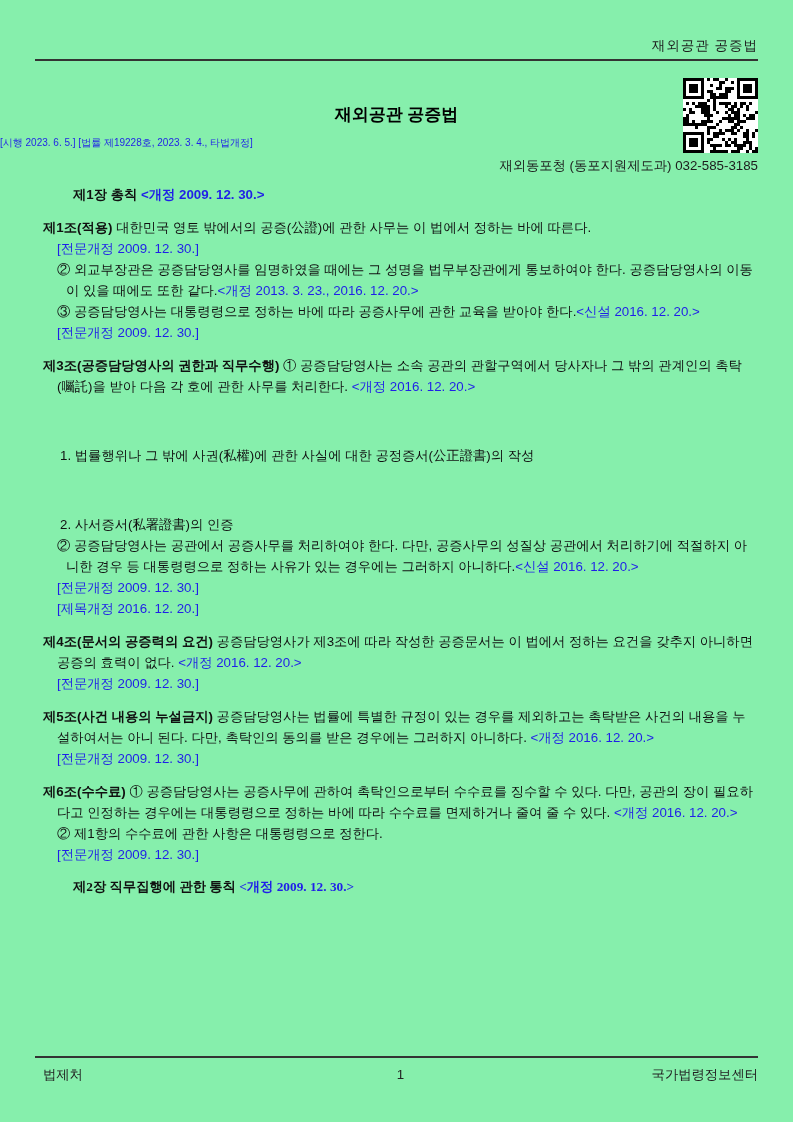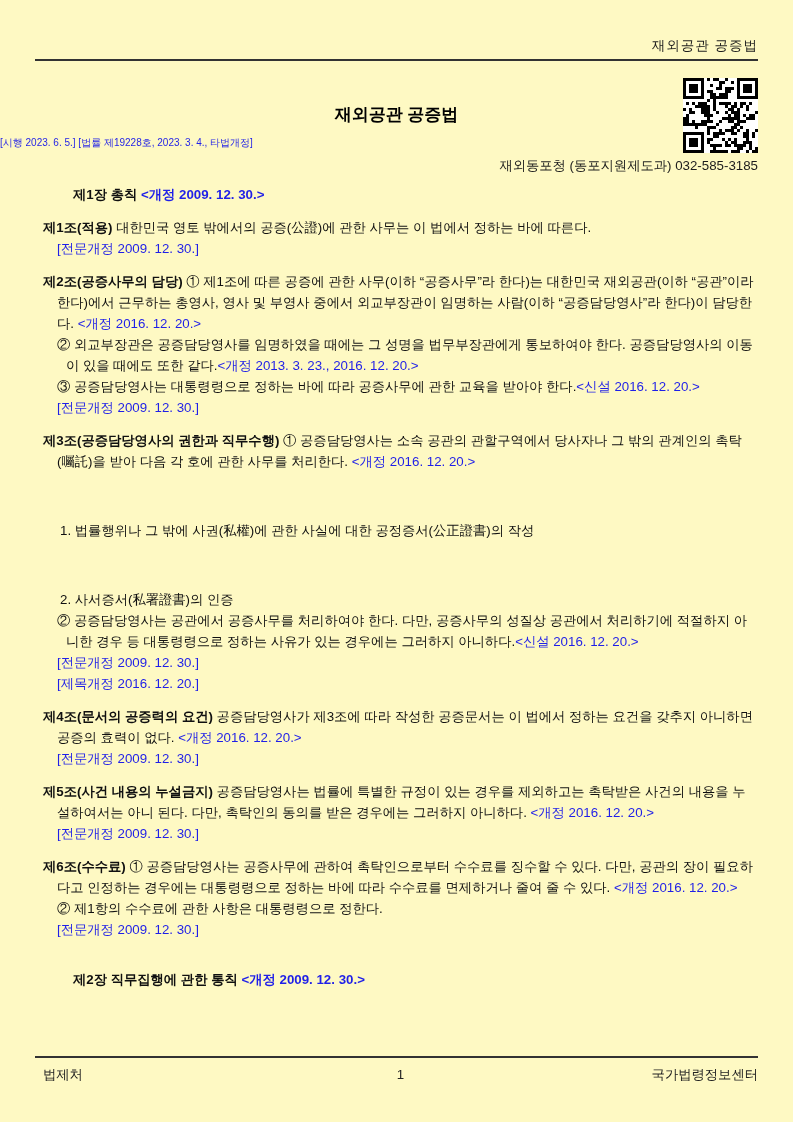--- a/index.html
+++ b/index.html
@@ -4,21 +4,21 @@
 <style>
   :root{
     --blue:#1f1fe8;
     --ink:#101010;
     --rule:#333333;
   }
   *{box-sizing:border-box;}
   html,body{margin:0;padding:0;background:#ffffff;}
   body{font-family:"Liberation Sans", sans-serif;color:var(--ink);}
   .page{
-    position:relative;width:793px;height:1122px;background:#fef9c3;overflow:hidden;
+    position:relative;width:793px;height:1122px;background:#86efac;overflow:hidden;
   }
   
   .top-header{
     position:absolute;top:37px;left:35px;right:35px;
     text-align:right;font-size:13.5px;letter-spacing:1px;color:#1c1c1c;
   }
   .top-rule{
     position:absolute;top:59px;left:35px;right:35px;height:2px;background:var(--rule);
   }
   
@@ -38,21 +38,21 @@
     position:absolute;top:157px;right:35px;
     font-size:13.3px;color:#1c1c1c;
   }
   
   .doc-body{
     position:absolute;top:184px;left:43px;right:35px;
   }
   .para{margin:0;font-size:13.3px;line-height:21px;color:var(--ink);word-break:break-all;}
   .para.chapter{font-weight:700;padding-left:30px;margin-top:12px;}
   .doc-body .para.chapter:first-child{margin-top:0;}
-  .doc-body .para.chapter:not(:first-child){margin-top:29px;}
+  .doc-body .para.chapter:not(:first-child){margin-top:11px;font-family:Liberation Serif, serif;}
   .para.article{margin-top:12px;padding-left:14px;text-indent:-14px;}
   .para.item{padding-left:23px;text-indent:-9px;}
   .para.num{padding-left:17px;margin-top:48px;}
   .para.note{padding-left:14px;}
   .run-bold{font-weight:700;}
   .run-amend{color:var(--blue);}
   
   .footer-rule{
     position:absolute;top:1056px;left:35px;right:35px;height:2px;background:var(--rule);
   }
@@ -288,21 +288,20 @@
       </svg></div>
 
   <h1 class="doc-title">재외공관 공증법</h1>
   <div class="doc-meta">[시행 2023. 6. 5.] [법률 제19228호, 2023. 3. 4., 타법개정]</div>
   <div class="doc-agency">재외동포청 (동포지원제도과) 032-585-3185</div>
 
   <div class="doc-body">
       <p class="para chapter"><span class="run-bold">제1장 총칙 </span><span class="run-amend">&lt;개정 2009. 12. 30.&gt;</span></p>
       <p class="para article"><span class="run-bold">제1조(적용)</span><span class="run-text"> 대한민국 영토 밖에서의 공증(公證)에 관한 사무는 이 법에서 정하는 바에 따른다.</span></p>
       <p class="para note"><span class="run-amend">[전문개정 2009. 12. 30.]</span></p>
-      <p class="para article"><span class="run-bold">제2조(공증사무의 담당)</span><span class="run-text"> ① 제1조에 따른 공증에 관한 사무(이하 “공증사무”라 한다)는 대한민국 재외공관(이하 “공관”이라 한다)에서 근무하는 총영사, 영사 및 부영사 중에서 외교부장관이 임명하는 사람(이하 “공증담당영사”라 한다)이 담당한다. </span><span class="run-amend">&lt;개정 2016. 12. 20.&gt;</span></p>
       <p class="para item"><span class="run-text">② 외교부장관은 공증담당영사를 임명하였을 때에는 그 성명을 법무부장관에게 통보하여야 한다. 공증담당영사의 이동이 있을 때에도 또한 같다.</span><span class="run-amend">&lt;개정 2013. 3. 23., 2016. 12. 20.&gt;</span></p>
       <p class="para item"><span class="run-text">③ 공증담당영사는 대통령령으로 정하는 바에 따라 공증사무에 관한 교육을 받아야 한다.</span><span class="run-amend">&lt;신설 2016. 12. 20.&gt;</span></p>
       <p class="para note"><span class="run-amend">[전문개정 2009. 12. 30.]</span></p>
       <p class="para article"><span class="run-bold">제3조(공증담당영사의 권한과 직무수행)</span><span class="run-text"> ① 공증담당영사는 소속 공관의 관할구역에서 당사자나 그 밖의 관계인의 촉탁(囑託)을 받아 다음 각 호에 관한 사무를 처리한다. </span><span class="run-amend">&lt;개정 2016. 12. 20.&gt;</span></p>
       <p class="para num"><span class="run-text">1. 법률행위나 그 밖에 사권(私權)에 관한 사실에 대한 공정증서(公正證書)의 작성</span></p>
       <p class="para num"><span class="run-text">2. 사서증서(私署證書)의 인증</span></p>
       <p class="para item"><span class="run-text">② 공증담당영사는 공관에서 공증사무를 처리하여야 한다. 다만, 공증사무의 성질상 공관에서 처리하기에 적절하지 아니한 경우 등 대통령령으로 정하는 사유가 있는 경우에는 그러하지 아니하다.</span><span class="run-amend">&lt;신설 2016. 12. 20.&gt;</span></p>
       <p class="para note"><span class="run-amend">[전문개정 2009. 12. 30.]</span></p>
       <p class="para note"><span class="run-amend">[제목개정 2016. 12. 20.]</span></p>
       <p class="para article"><span class="run-bold">제4조(문서의 공증력의 요건)</span><span class="run-text"> 공증담당영사가 제3조에 따라 작성한 공증문서는 이 법에서 정하는 요건을 갖추지 아니하면 공증의 효력이 없다. </span><span class="run-amend">&lt;개정 2016. 12. 20.&gt;</span></p>

